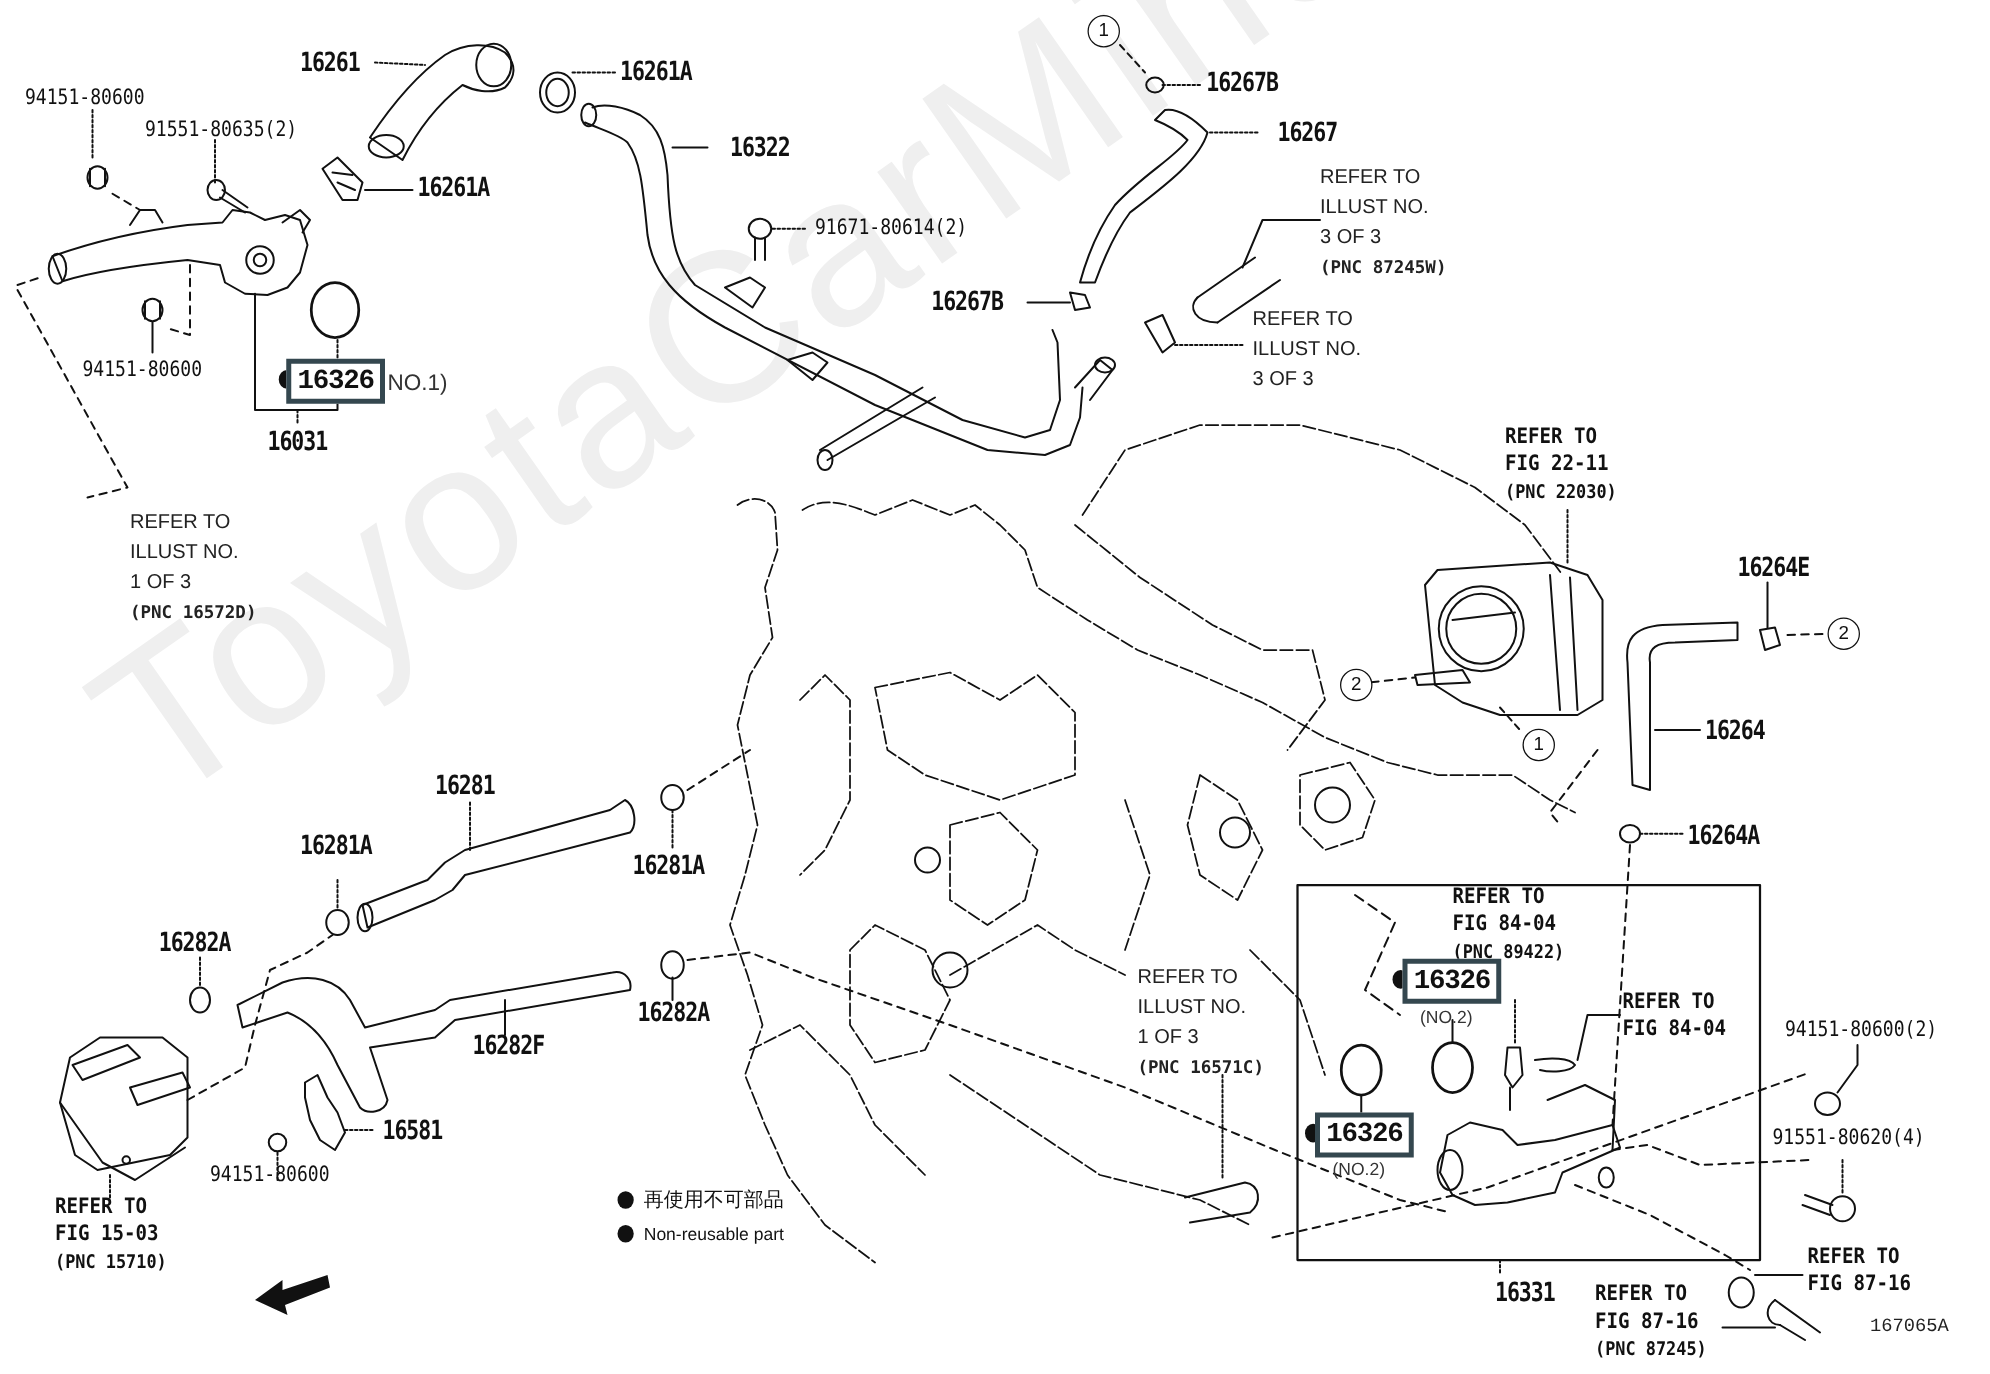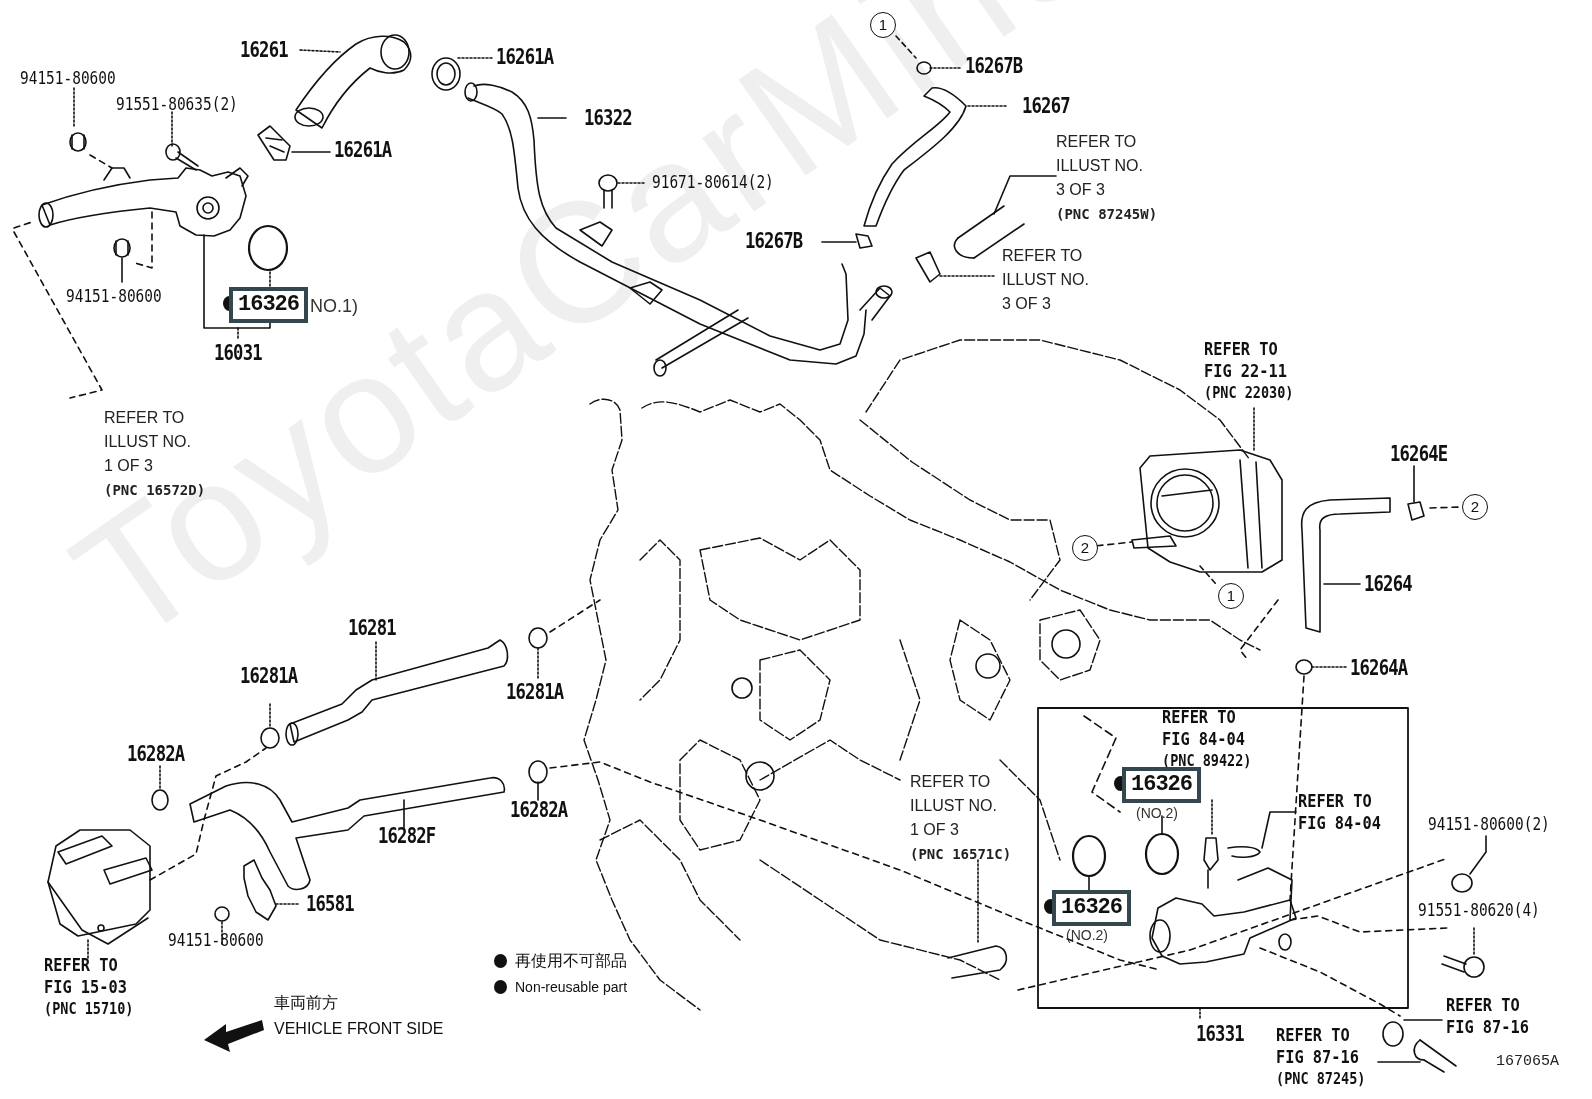--- a/index.html
+++ b/index.html
@@ -481,23 +481,19 @@
   <div class="lbl refb" style="left:1446px;top:994px">
     <div>REFER TO</div>
     <div>FIG 87-16</div>
   </div>
   <div class="lbl refb" style="left:1276px;top:1024px">
     <div>REFER TO</div>
     <div>FIG 87-16</div>
     <span class="pnc">(PNC 87245)</span>
   </div>
 
-  <div class="lbl legend" style="left:274px;top:990px">
-    <div>車両前方</div>
-    <div>VEHICLE FRONT SIDE</div>
-  </div>
   <div class="lbl legend" style="left:494px;top:948px">
     <div><span class="bullet"></span><span>再使用不可部品</span></div>
     <div style="font-size:14px"><span class="bullet"></span><span>Non-reusable part</span></div>
   </div>
 
   <div class="lbl fig-id" style="left:1496px;top:1054px">167065A</div>
 </div>
 
 </body></html>

